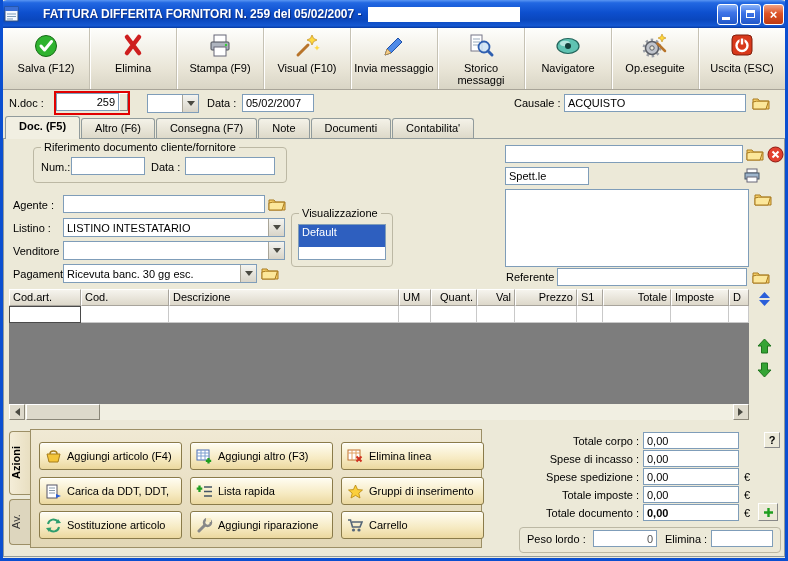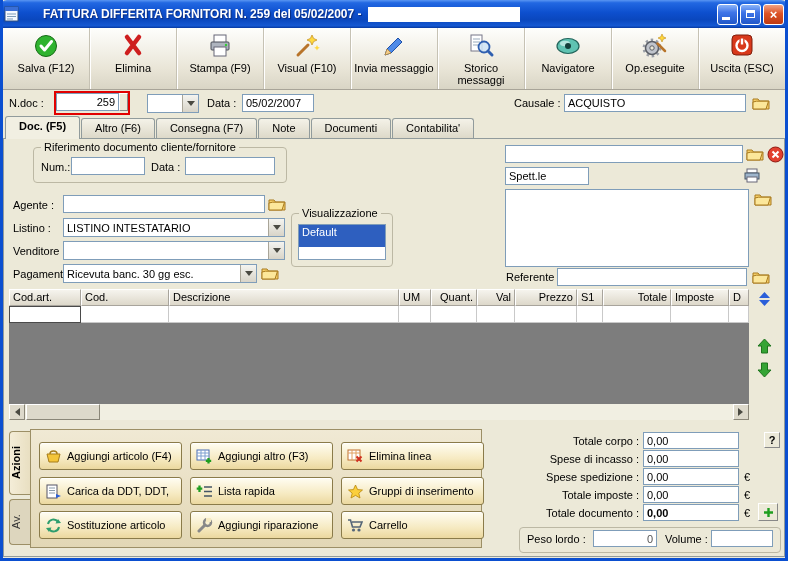--- a/index.html
+++ b/index.html
@@ -493,16 +493,16 @@
     <span class="euro" style="left:740px; top:368px">€</span>
     <span class="sq-btn" style="left:754px; top:364px; width:20px; height:18px">
       <svg width="11" height="11">
           <path d="M5.5 1 V10 M1 5.5 H10" stroke="#1F9E1F" stroke-width="2.4"></path>
         </svg>
     </span>
 
     <div class="gb" style="left:515px; top:388px; width:262px; height:26px"></div>
     <span class="lbl" style="left:523px; top:394px">Peso lordo :</span>
     <input class="txt right" style="left: 589px; top: 391px; width: 64px; height: 17px; color: rgb(85, 85, 85);" value="0">
-    <span class="lbl" style="left:661px; top:394px">Volume :</span>
+    <span class="lbl" style="left:661px; top:394px">Elimina :</span>
     <input class="txt right" style="left: 707px; top: 391px; width: 62px; height: 17px;">
   </div>
 </div>
 
 </body></html>

